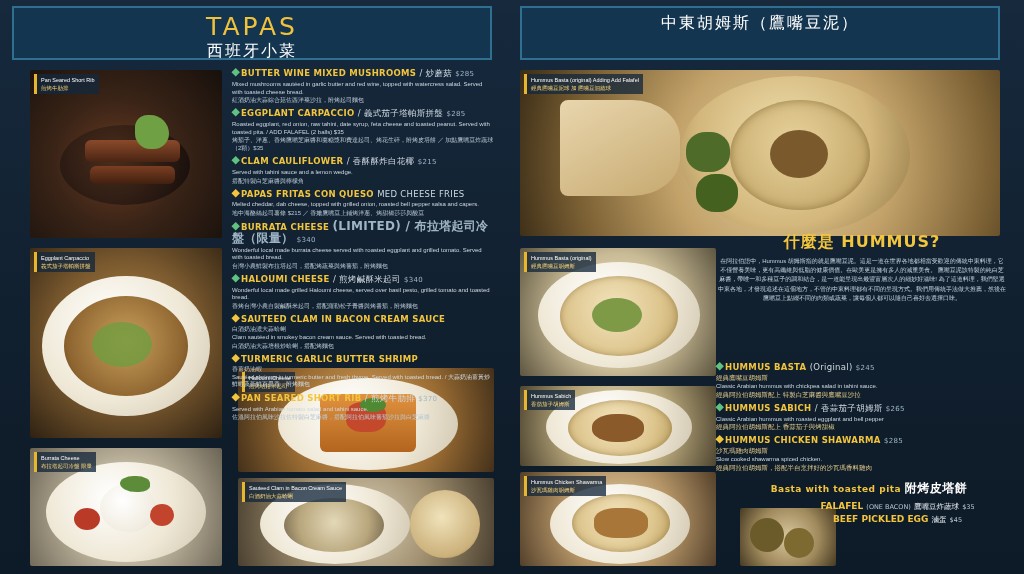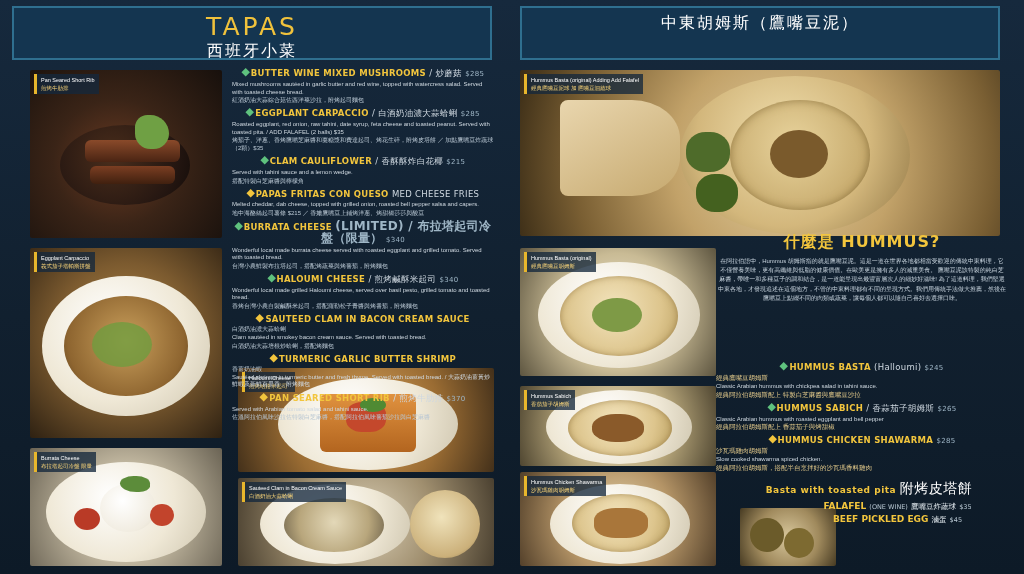--- a/index.html
+++ b/index.html
@@ -92,21 +92,20 @@
     left: 232px; top: 68px; width: 262px;
   }
   .item { margin-bottom: 4px; }
   .item .title {
     color: #f2c53d;
     font-weight: bold;
     font-size: 8.5px;
     letter-spacing: .3px;
     line-height: 11px;
     font-family: "DejaVu Sans", sans-serif;
-    text-align: center;
   }
   .item .title .sub { color: #cfd8e0; font-weight: normal; }
   .item .title .price { color: #9fb6c6; font-weight: normal; font-size: 7px; }
   .item .title .lim { color: #9fb6c6; font-weight: bold; font-size: 12px; }
   .item .desc {
     color: #cfd8e0;
     font-size: 6px;
     line-height: 7.6px;
     margin-top: 1px;
   }
@@ -154,21 +153,21 @@
   .served {
     position: absolute;
     left: 740px; top: 480px; width: 258px;
     text-align: center;
     color: #f2c53d;
     font-weight: bold;
     font-size: 9px;
     letter-spacing: .5px;
     font-family: "DejaVu Sans", sans-serif;
   }
-  .served .zh { color: #ffffff; font-weight: normal; font-size: 14px; text-align: center; }
+  .served .zh { color: #ffffff; font-weight: bold; font-size: 12px; text-align: center; }
   .add-block {
     position: absolute;
     left: 790px; top: 500px; width: 215px;
     text-align: center;
   }
   .add-block .add-title {
     color: #f2c53d; font-weight: bold; font-size: 10px; letter-spacing: 1px;
     font-family: "DejaVu Sans", sans-serif;
   }
   .add-block .add-title .zh { color: #fff; font-size: 9px; }
@@ -262,21 +261,21 @@
 
   <div class="menu-col">
 
     <div class="item">
       <div class="title"><span class="bullet v"></span><span>BUTTER WINE MIXED MUSHROOMS</span> <span class="sub">/ 炒蘑菇</span> <span class="price">$285</span></div>
       <div class="desc">Mixed mushrooms sautéed in garlic butter and red wine, topped with watercress salad. Served with toasted cheese bread.</div>
       <div class="zh">紅酒奶油大蒜綜合菇佐西洋菜沙拉，附烤起司麵包</div>
     </div>
 
     <div class="item">
-      <div class="title"><span class="bullet v"></span><span>EGGPLANT CARPACCIO</span> <span class="sub">/ 白酒奶油濃大蒜蛤蜊</span> <span class="price">$285</span></div>
+      <div class="title"><span class="bullet v"></span><span>EGGPLANT CARPACCIO</span> <span class="sub">/ 義式茄子塔帕斯拼盤</span> <span class="price">$285</span></div>
       <div class="desc">Roasted eggplant, red onion, raw tahini, date syrup, feta cheese and toasted peanut. Served with toasted pita. / ADD FALAFEL (2 balls) $35</div>
       <div class="zh">烤茄子、洋蔥、香烤鷹嘴芝麻醬和棗糖漿和費達起司、烤花生碎，附烤皮塔餅 ／ 加點鷹嘴豆炸蔬球（2顆）$35</div>
     </div>
 
     <div class="item">
       <div class="title"><span class="bullet v"></span><span>CLAM CAULIFLOWER</span> <span class="sub">/ 香酥酥炸白花椰</span> <span class="price">$215</span></div>
       <div class="desc">Served with tahini sauce and a lemon wedge.</div>
       <div class="zh">搭配特製白芝麻醬與檸檬角</div>
     </div>
 
@@ -369,21 +368,21 @@
 
   <div class="hummus-copy">
     <div class="q">什麼是 HUMMUS?</div>
     <div class="body">在阿拉伯語中，Hummus 胡姆斯指的就是鷹嘴豆泥。這是一道在世界各地都相當受歡迎的傳統中東料理，它不僅營養美味，更有高纖維與低脂的健康價值。在歐美更是擁有多人的減重美食。
 鷹嘴豆泥該特製的純白芝麻醬，帶唯一和多種豆子的調和結合，是一道能呈現出最豐富層次人的細妙好滋味!
 為了這道料理，我們堅選中東各地，才發現追述在這個地方，不管的中東料理都有不同的呈現方式。我們用傳統手法做大推薦，然後在鷹嘴豆上點綴不同的肉類或蔬菜，讓每個人都可以隨自己喜好去選擇口味。</div>
   </div>
 
   <div class="hummus-items">
     <div class="item">
-      <div class="title"><span class="bullet v"></span><span>HUMMUS BASTA</span> <span class="sub">(Halloumi)</span> <span class="price">$245</span></div>
+      <div class="title"><span class="bullet v"></span><span>HUMMUS BASTA</span> <span class="sub">(Original)</span> <span class="price">$245</span></div>
       <div class="zh">經典鷹嘴豆胡姆斯</div>
       <div class="desc">Classic Arabian hummus with chickpea salad in tahini sauce.</div>
       <div class="zh">經典阿拉伯胡姆斯配上 特製白芝麻醬與鷹嘴豆沙拉</div>
     </div>
     <div class="item">
       <div class="title"><span class="bullet v"></span><span>HUMMUS SABICH</span> <span class="sub">/ 香蒜茄子胡姆斯</span> <span class="price">$265</span></div>
       <div class="desc">Classic Arabian hummus with roasted eggplant and bell pepper</div>
       <div class="zh">經典阿拉伯胡姆斯配上 香蒜茄子與烤甜椒</div>
     </div>
     <div class="item">
@@ -395,21 +394,21 @@
   </div>
 
   <div class="served">
     <span>Basta with toasted pita</span>
     <span class="zh">附烤皮塔餅</span>
   </div>
 
   <div class="add-block">
     <div class="add-row">
       <span>FALAFEL</span>
-      <span class="price">(ONE WINE)</span>
+      <span class="price">(ONE BACON)</span>
       <span class="zh">鷹嘴豆炸蔬球</span>
       <span class="price">$35</span>
     </div>
     <div class="add-row">
       <span>BEEF PICKLED EGG</span>
       <span class="zh">滷蛋</span>
       <span class="price">$45</span>
     </div>
   </div>
 

